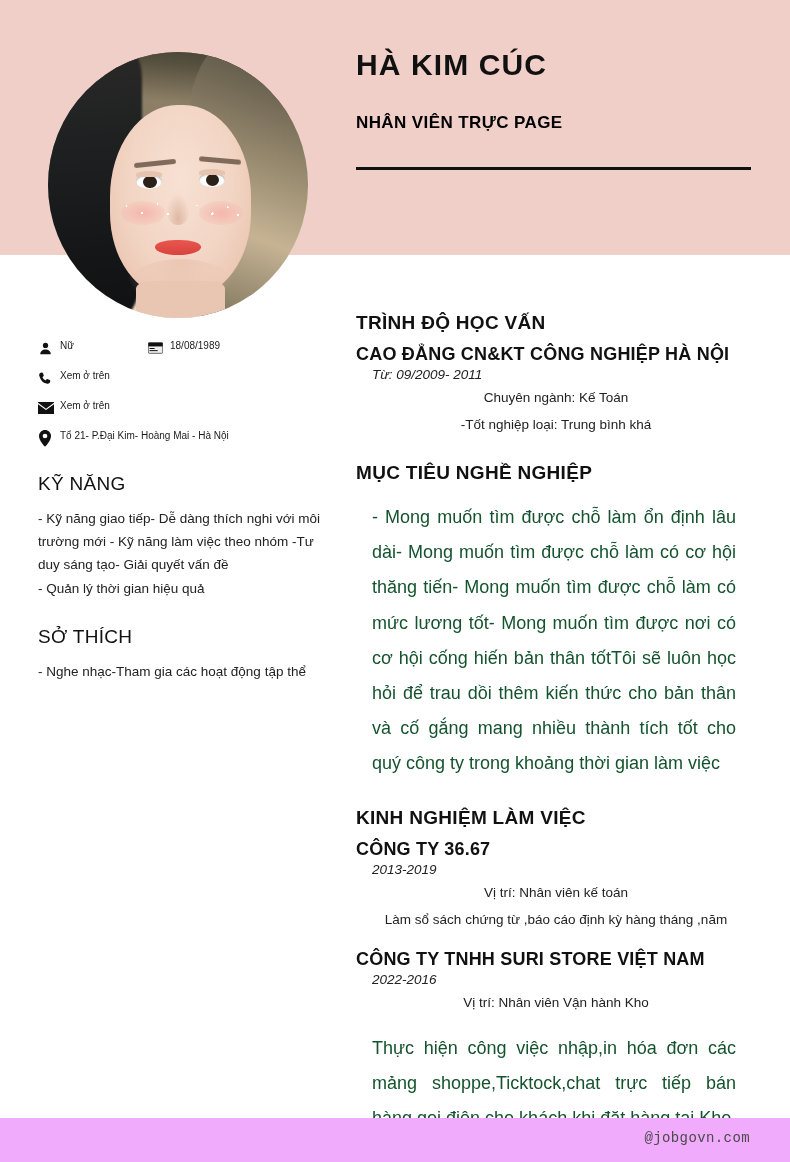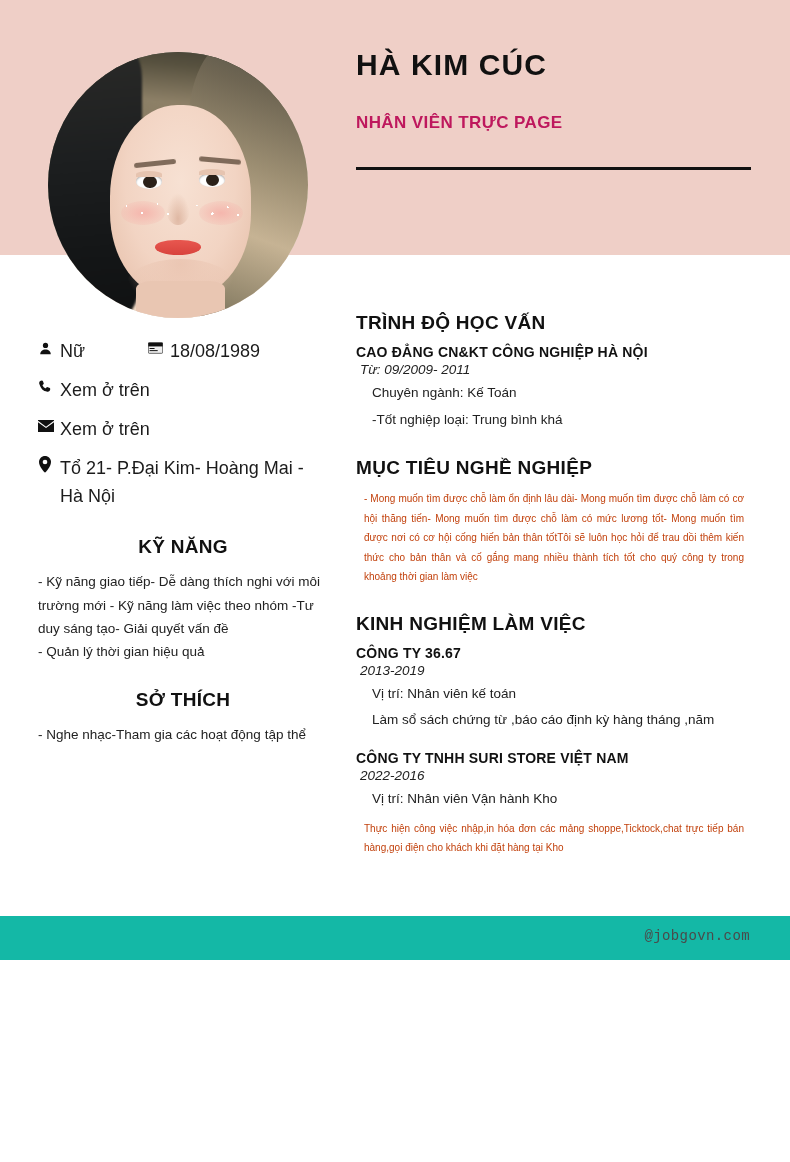--- a/index.html
+++ b/index.html
@@ -4,21 +4,21 @@
 <style>
   html,body{margin:0;padding:0;}
   body{
     width:790px;height:1162px;
     background:#ffffff;
     font-family:"Liberation Sans", sans-serif;
     color:#1b1b1b;
     position:relative;
     overflow:hidden;
   }
-  .page{position:relative;width:790px;height:960px;border-radius:19px;}
+  .page{position:relative;width:790px;height:1162px;border-radius:19px;}
 
   
   .banner{
     position:absolute;left:0;top:0;width:790px;height:255px;
     background:#efcfc7;
   }
 
   
   .photo-wrap{
     position:absolute;left:48px;top:52px;width:260px;height:266px;
@@ -100,63 +100,62 @@
     background:#e9c6b2;border-radius:18% 18% 0 0;
   }
 
   
   .head{position:absolute;left:356px;top:48px;width:396px;}
   .name{
     font-size:30px;font-weight:bold;letter-spacing:1.1px;color:#111;
     line-height:1.1;margin:0;
   }
   .role{
-    margin:32px 0 0 0;font-size:17px;font-weight:bold;letter-spacing:.4px;color:#be185d;
+    margin:32px 0 0 0;font-size:17px;font-weight:bold;letter-spacing:.4px;color:#000000;
   }
   .rule{
     position:absolute;left:356px;top:167px;width:395px;height:3px;background:#111;
   }
 
   
   .left{position:absolute;left:38px;top:338px;width:290px;}
   .contact{margin:0;padding:0;list-style:none;}
   .crow{display:flex;align-items:flex-start;margin-bottom:11px;}
   .ico{
     width:22px;min-width:22px;height:18px;display:flex;align-items:center;justify-content:flex-start;
     margin-top:1px;
   }
-  .ctext{font-size:18px;line-height:1.55;color:#1b1b1b;}
+  .ctext{font-size:10px;line-height:1.55;color:#1b1b1b;}
   .crow.two{display:flex;align-items:flex-start;}
   .cseg{display:flex;align-items:flex-start;}
   .cseg.first{width:110px;}
 
   .lh{
-    font-size:19px;font-weight:bold;letter-spacing:.3px;color:#111;
+    font-size:19px;font-weight:normal;letter-spacing:.3px;color:#111;
     margin:26px 0 12px 0;
-    text-align:center;
   }
   .lbody{font-size:13.5px;line-height:1.72;color:#222;margin:0;}
 
   
   .right{position:absolute;left:356px;top:312px;width:396px;}
   .sh{
     font-size:19px;font-weight:bold;letter-spacing:.3px;color:#111;
     margin:0 0 10px 0;
   }
   .sh.gap{margin-top:26px;}
-  .org{font-size:14px;font-weight:bold;color:#111;margin:0 0 2px 0;letter-spacing:.2px;}
-  .yr{font-size:13.5px;font-style:italic;color:#222;margin:0 0 4px 4px;}
-  .ln{font-size:13.5px;line-height:1.75;color:#222;margin:0 0 3px 16px;}
-  .just{font-size:10px;line-height:1.95;color:#c2410c;margin:8px;text-align:justify;}
+  .org{font-size:18px;font-weight:bold;color:#111;margin:0 0 2px 0;letter-spacing:.2px;}
+  .yr{font-size:13.5px;font-style:italic;color:#222;margin:0 0 4px 16px;}
+  .ln{font-size:13.5px;line-height:1.75;color:#222;margin:0 0 3px 4px;text-align:center;}
+  .just{font-size:18px;line-height:1.95;color:#14532d;margin:16px;text-align:justify;}
   .muted{color:#9a9a9a;}
   .blk{margin-bottom:18px;}
 
   
   .footer{
-    position:absolute;left:0;bottom:0;width:790px;height:44px;background:#14b8a6;
+    position:absolute;left:0;bottom:0;width:790px;height:44px;background:#f0abfc;
   }
   .footer-text{
     position:absolute;right:40px;top:12px;
     font-family:"Liberation Mono", monospace;
     font-size:14px;color:#4a4a4a;letter-spacing:.4px;
   }
   svg{display:block;}
 </style>
 </head>
 <body>

